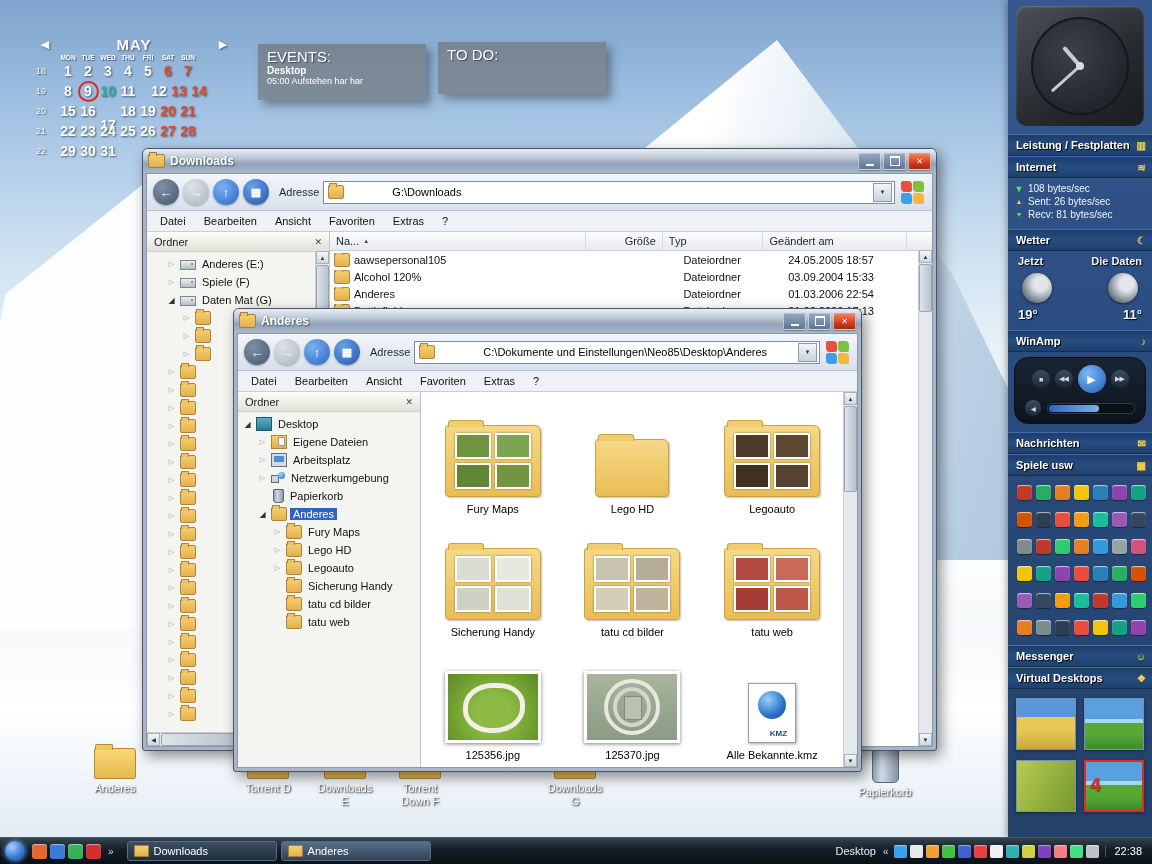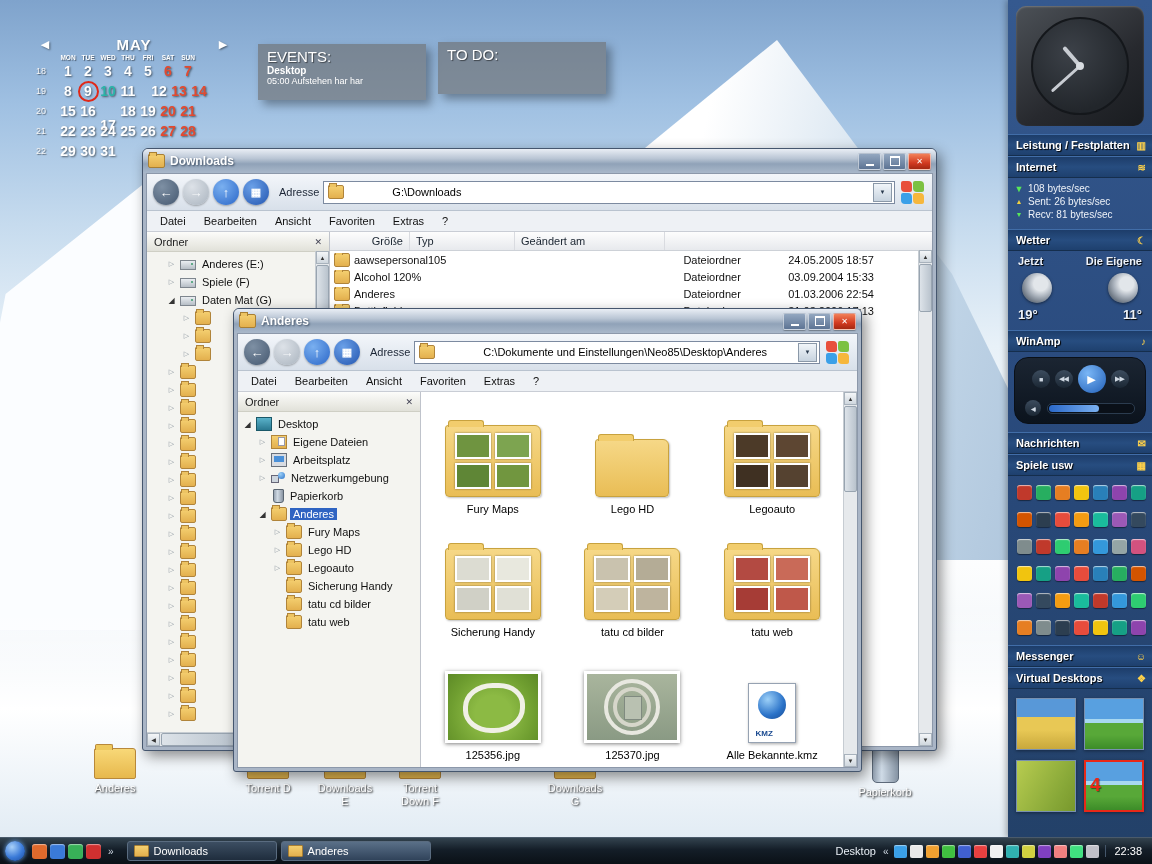--- a/index.html
+++ b/index.html
@@ -133,21 +133,21 @@
   .img-thumb{width:90px;height:66px;border:3px solid #fff;box-shadow:0 1px 4px rgba(0,0,0,.5);position:relative;overflow:hidden;}
   .img-green{background:radial-gradient(circle at 50% 60%,#8cba44 30%,#6f9e30 70%,#5d8a26);}
   .track{position:absolute;left:15px;top:9px;width:52px;height:40px;border:5px solid #f0f0e6;border-radius:48% 42% 50% 45%;}
   .img-rings{background:linear-gradient(#a9b59d,#8a9a84);}
   .ring{position:absolute;border:4px solid #e8e8e0;border-radius:50%;}
   .r1{inset:5px 17px;}
   .r2{inset:13px 26px;border-color:#d6d6ca;}
   .hub{position:absolute;left:37px;top:22px;width:16px;height:22px;background:#b9c1b1;border:1px solid #808a80;}
   .kmz-icon{width:46px;height:58px;background:#fff;border:1px solid #96a2b2;position:relative;box-shadow:1px 1px 3px rgba(0,0,0,.35);}
   .kmz-globe{position:absolute;left:9px;top:7px;width:28px;height:28px;border-radius:50%;background:radial-gradient(circle at 35% 30%,#9cd0f8,#2a72c8 60%,#1a4a90);}
-  .kmz-badge{position:absolute;bottom:4px;left:0;right:16px;text-align:center;font-size:8px;font-weight:bold;color:#1a4a90;}
+  .kmz-badge{position:absolute;bottom:4px;left:0;right:8px;text-align:right;font-size:8px;font-weight:bold;color:#1a4a90;}
   .thumb-label{font-size:11px;color:#000;white-space:nowrap;}
   .c2v{top:0;bottom:0;right:0;}
   .c2v .sb-t{height:84px;margin-top:1px;}
 
   
   .sidebar{position:absolute;right:0;top:0;width:144px;bottom:26px;z-index:20;display:flex;flex-direction:column;
     background:linear-gradient(180deg,#35598f,#2a4b7e 45%,#234169);box-shadow:-2px 0 6px rgba(0,0,0,.3);}
   .clockw{margin:6px 8px 8px;height:120px;flex:none;border-radius:10px;background:linear-gradient(145deg,#4c5157,#27292e 60%,#191c20);
     display:flex;align-items:center;justify-content:center;box-shadow:inset 0 1px 2px rgba(255,255,255,.25);}
   .cface{width:94px;height:94px;border-radius:50%;background:radial-gradient(circle at 40% 35%,#3c4148,#22262b 72%);position:relative;border:2px solid #14171b;}
@@ -503,20 +503,24 @@
             <span class="sb-a">▲</span>
             <span class="sb-t"></span>
           </div>
           <div class="hsb">
             <span class="sb-a">◀</span>
             <span class="sb-t"></span>
           </div>
         </div>
         <div class="list">
           <div class="lhead" id="w1-cols">
+              <span class="lh col-name">
+                <span>Na...</span>
+                <span class="sort">▲</span>
+              </span>
               <span class="lh col-size">
                 <span>Größe</span>
               </span>
               <span class="lh col-type">
                 <span>Typ</span>
               </span>
               <span class="lh col-date">
                 <span>Geändert am</span>
               </span>
               <span class="lh fill"></span>
@@ -802,21 +806,21 @@
         <span>Recv: 81 bytes/sec</span>
       </div>
     </div>
     <div class="sb-h">
       <span>Wetter</span>
       <span class="sb-ic">☾</span>
     </div>
     <div class="sb-block wx">
       <div class="wx-row lbl">
         <span>Jetzt</span>
-        <span>Die Eigene</span>
+        <span>Die Daten</span>
       </div>
       <div class="wx-row icons">
         <span class="moon"></span>
         <span class="moon"></span>
       </div>
       <div class="wx-row tmp">
         <span>19°</span>
         <span>11°</span>
       </div>
     </div>

